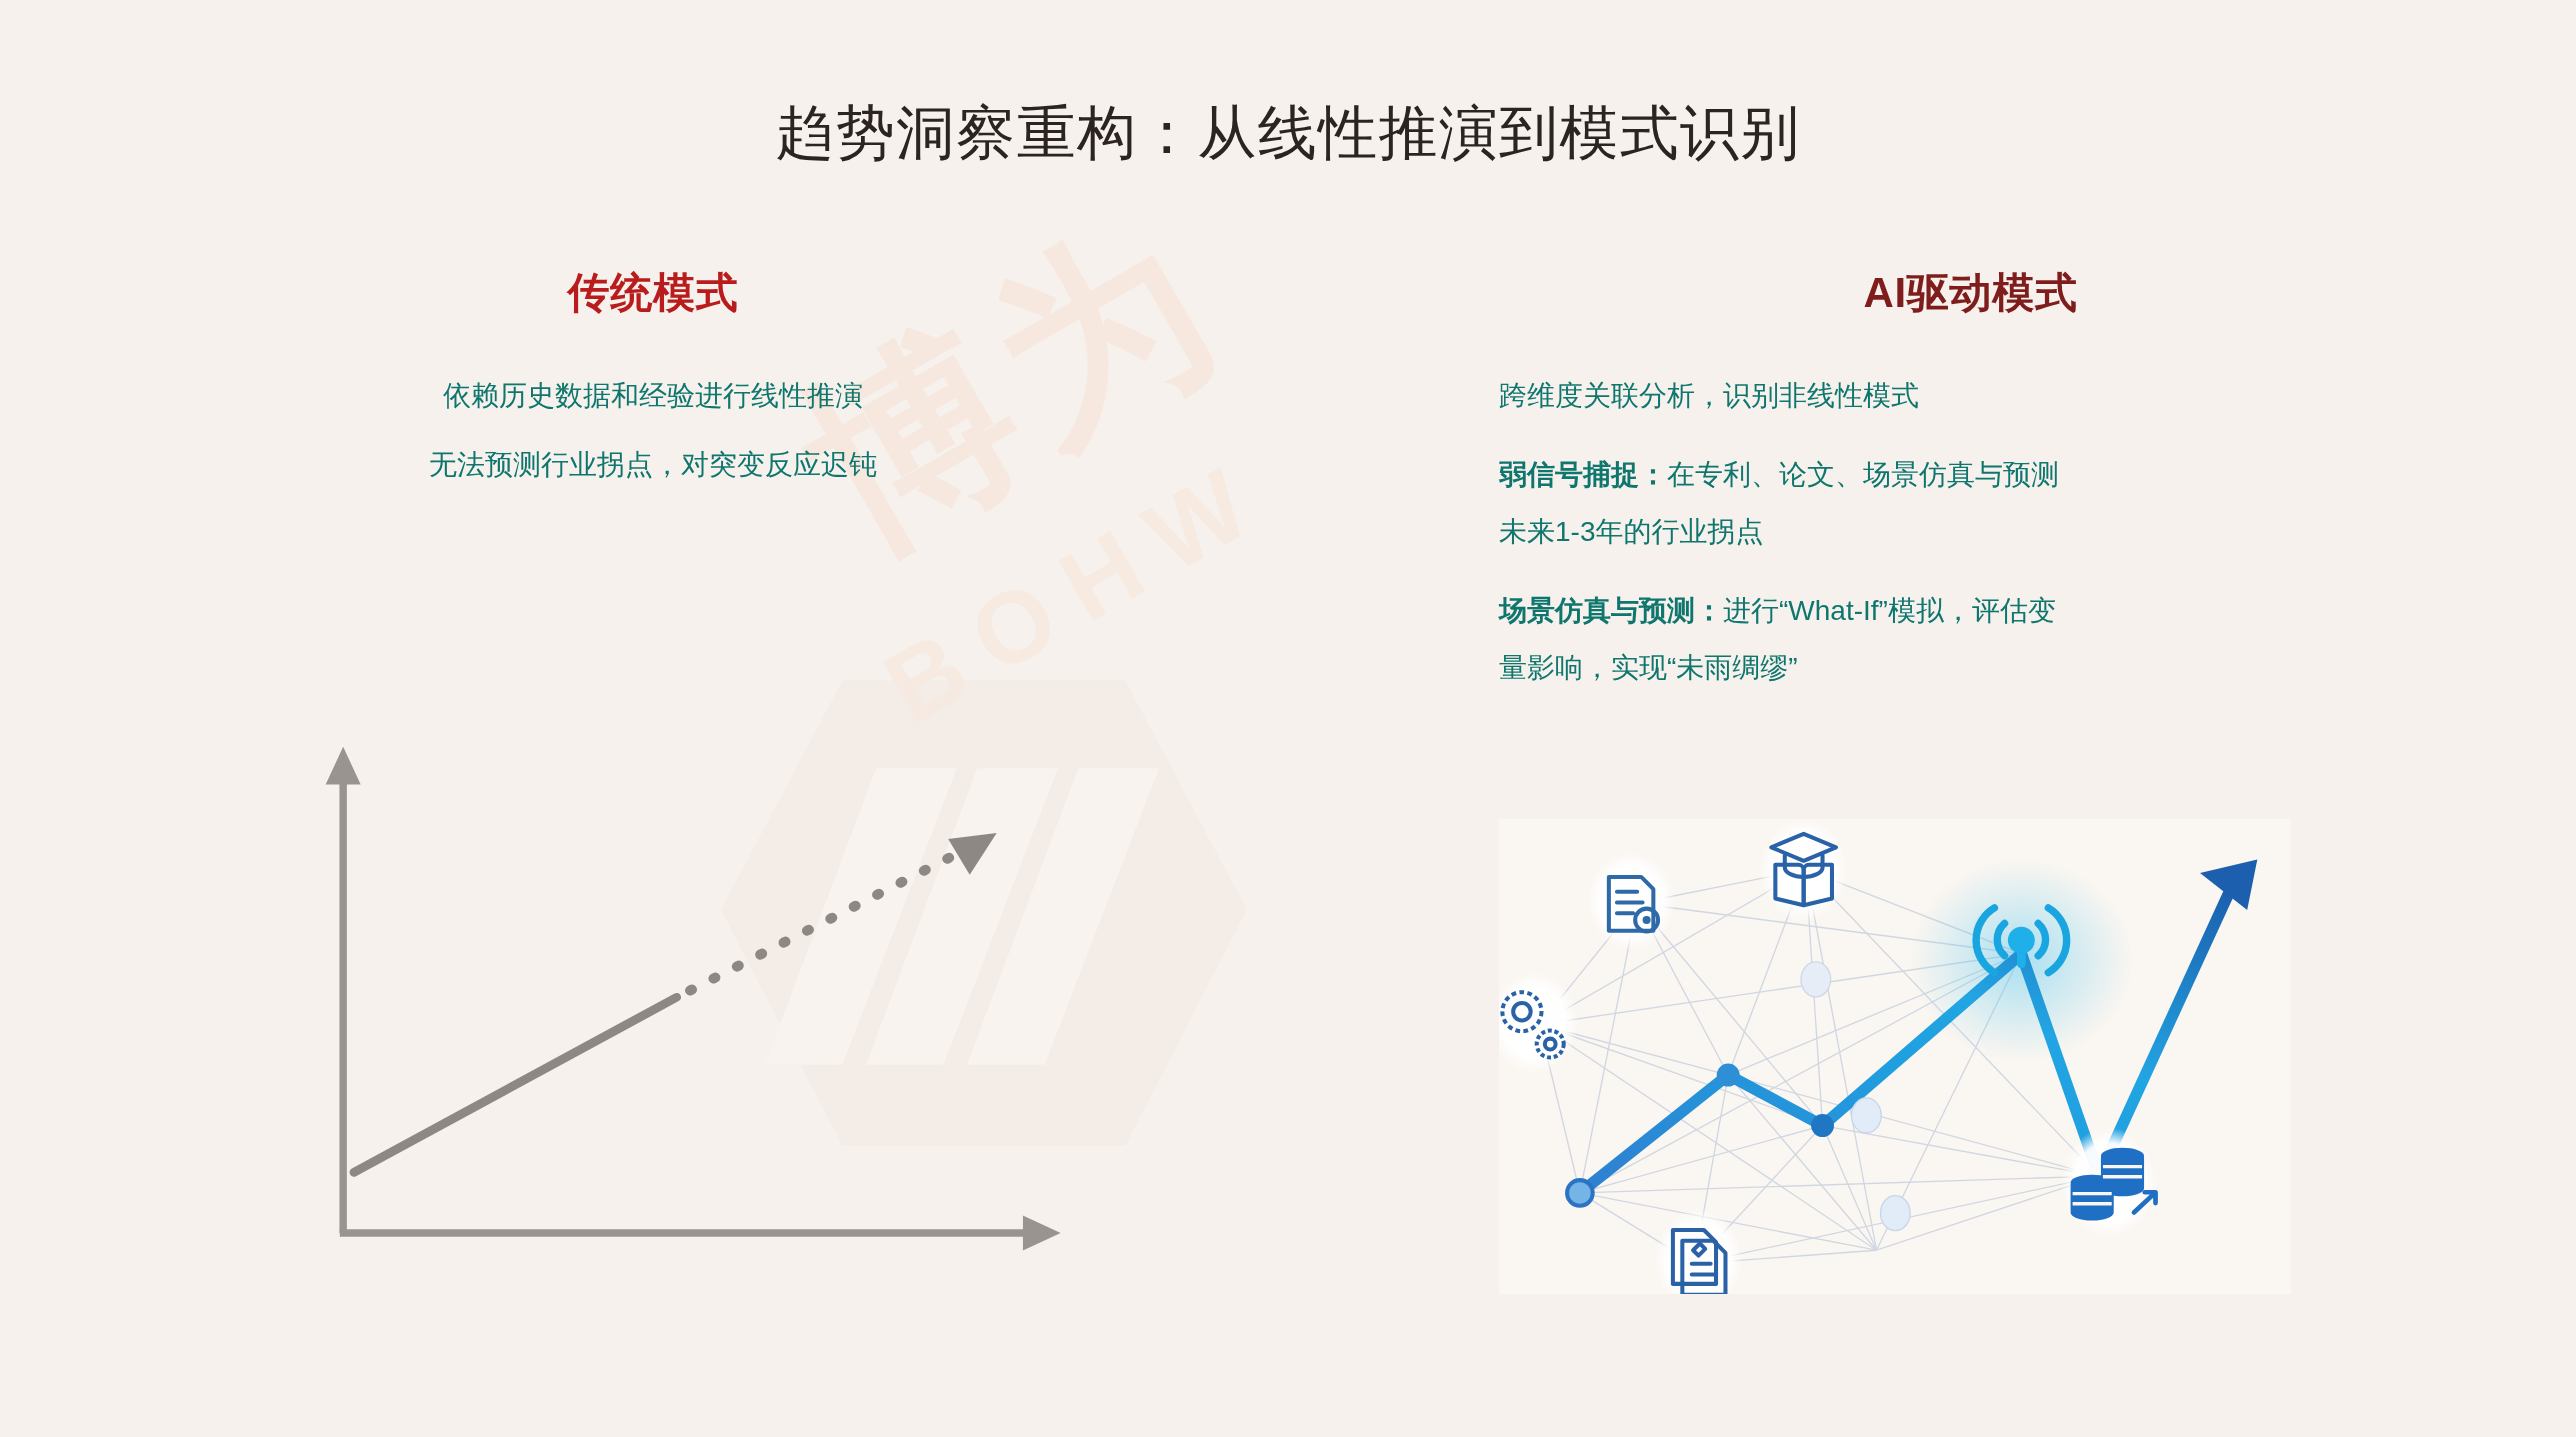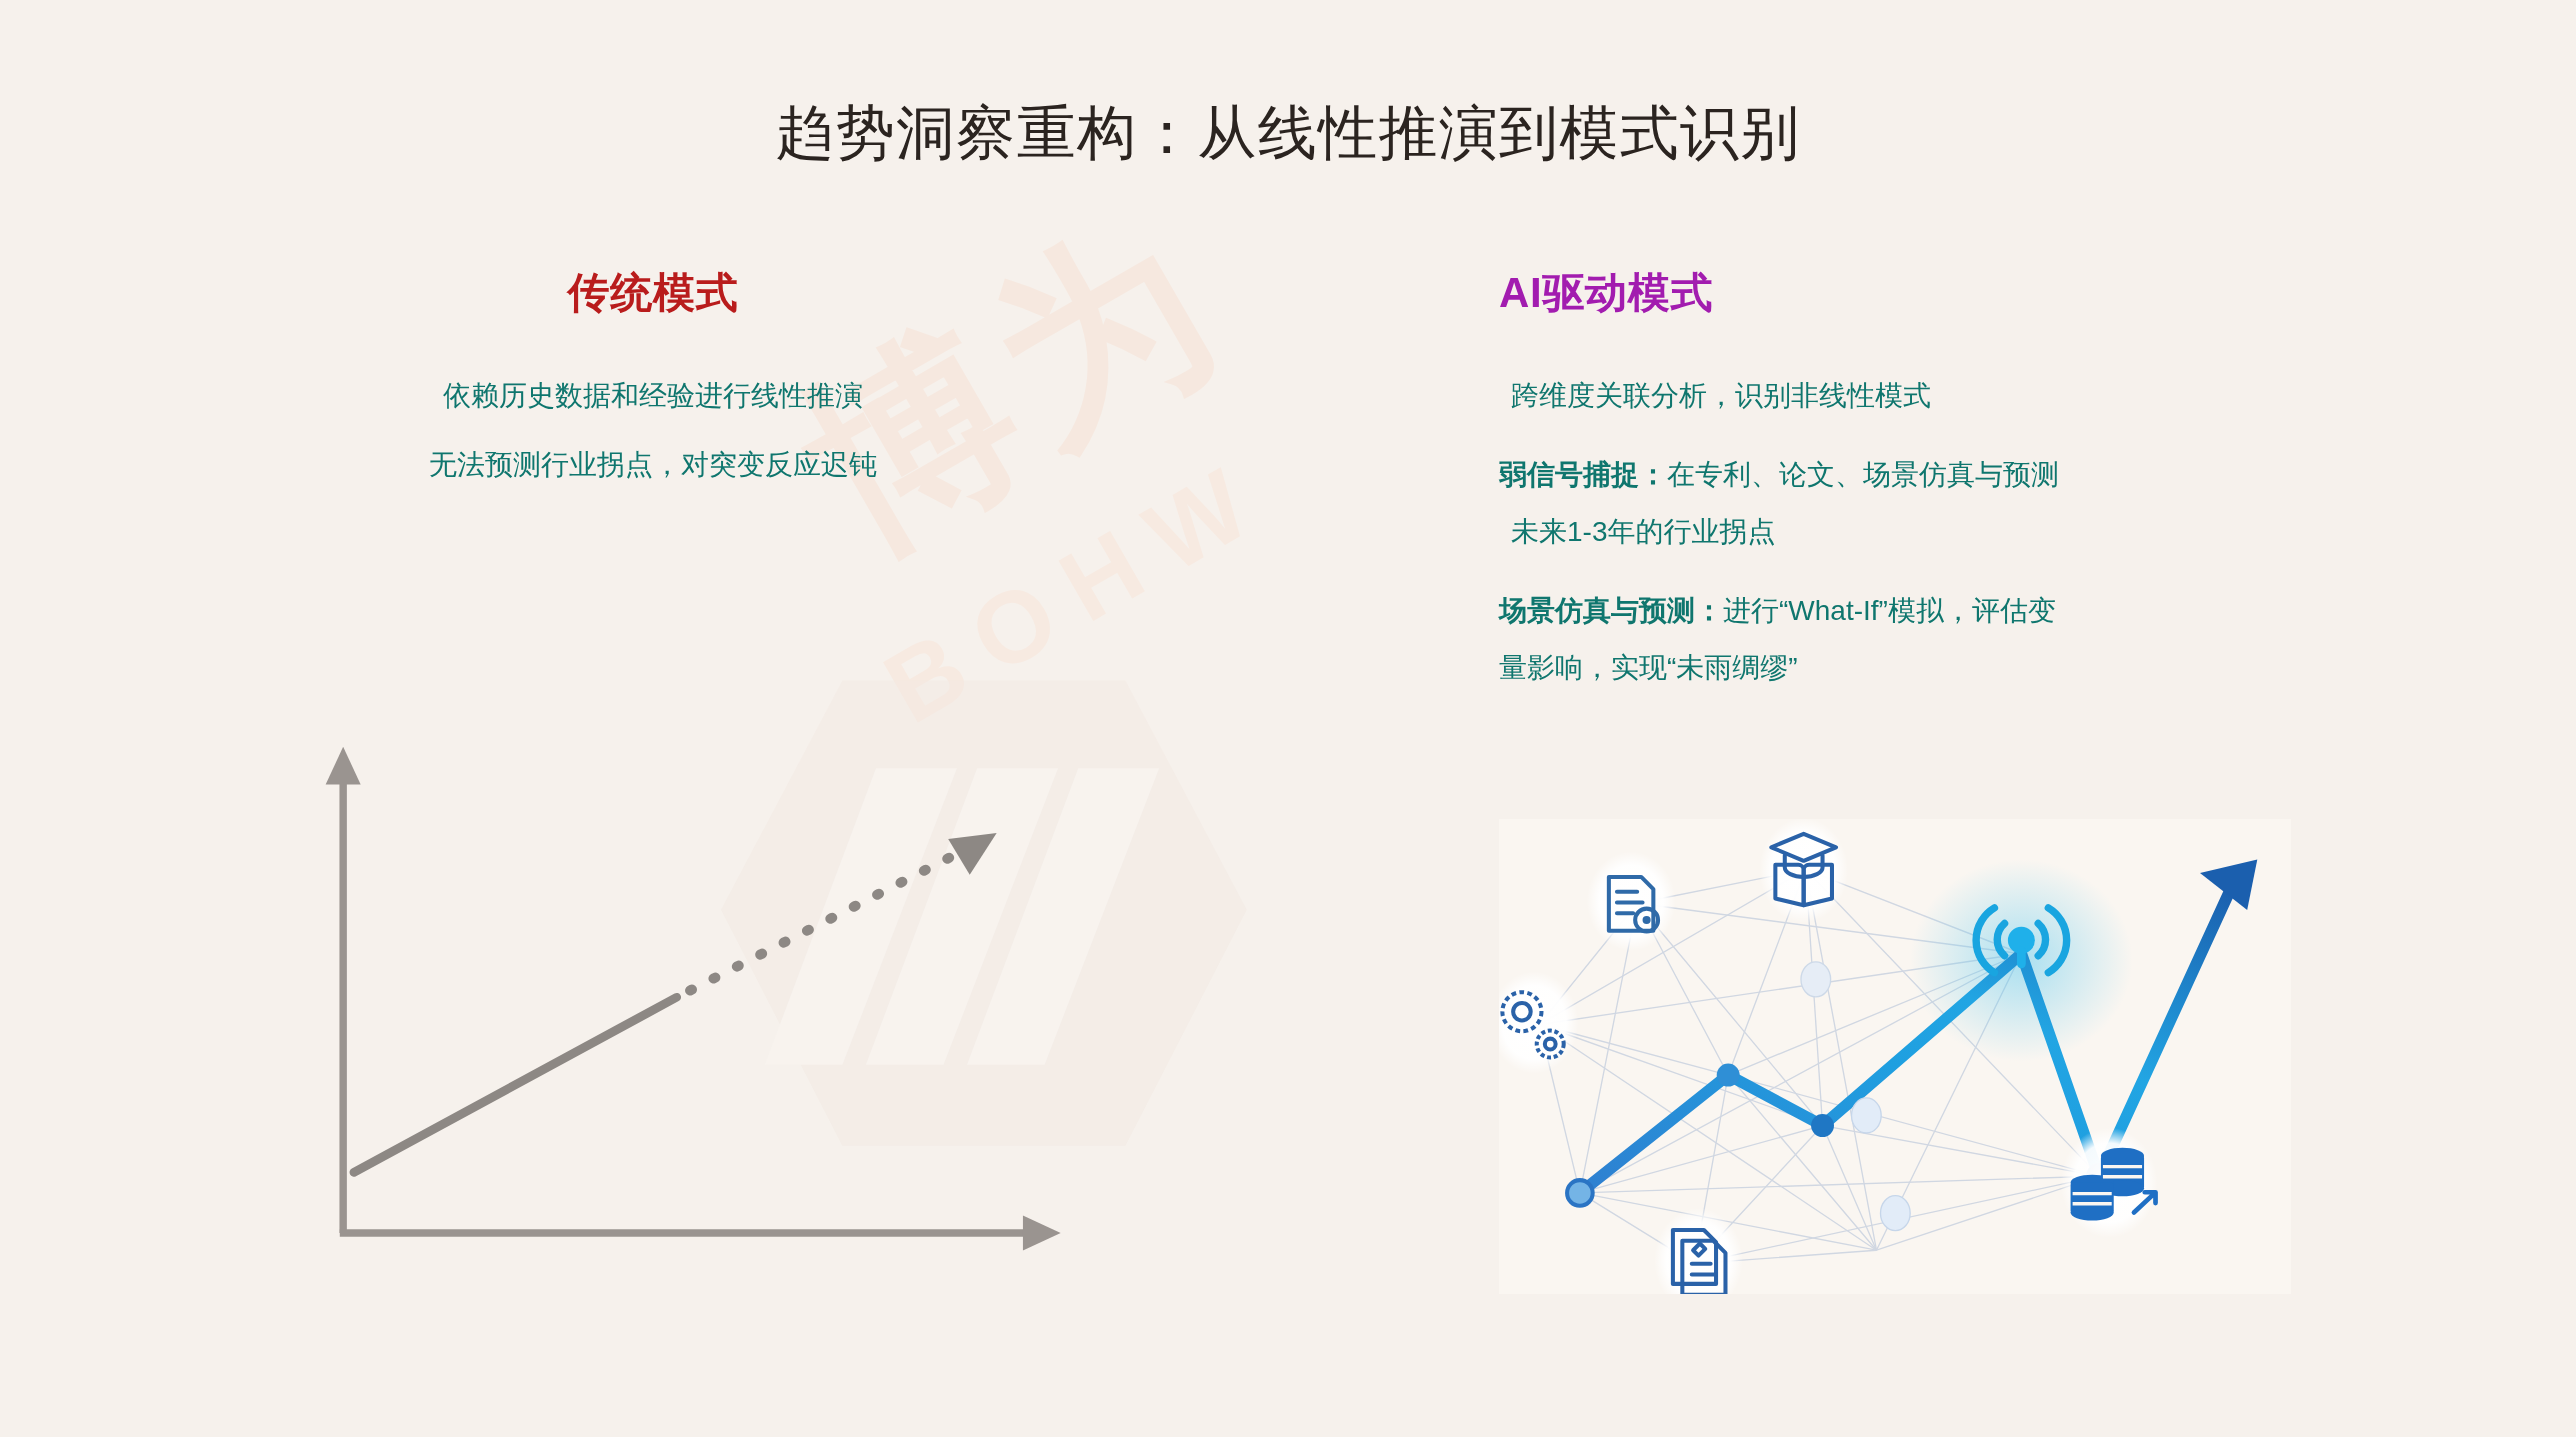--- a/index.html
+++ b/index.html
@@ -76,33 +76,33 @@
   .col-right { left: 1499px; width: 943px; }
 
   .col-heading {
     font-size: 42px;
     font-weight: 700;
     letter-spacing: 0.7px;
     line-height: 1.1;
     margin: 0 0 62px 0;
   }
   .col-left .col-heading  { color: #b91c1c; text-align: center; }
-  .col-right .col-heading { color: #a21caf; }
+  .col-right .col-heading { color: #7f1d1d; text-align: center; }
 
   .body-line {
     font-size: 28px;
     color: #0f766e;
     line-height: 1.32;
     margin: 0 0 32px 0;
     white-space: nowrap;
   }
   .col-left .body-line { text-align: center; }
   .col-right .body-line { text-align: left; }
   .body-line.tight { margin-bottom: 20px; }
-  .body-line.gap   { margin-bottom: 42px; margin-left: 12px; }
+  .body-line.gap   { margin-bottom: 42px; }
   .body-line b { font-weight: 700; }
 
   
   .illus-left {
     position: absolute;
     left: 296px; top: 701px;
     width: 795px; height: 606px;
     z-index: 4;
   }
   .illus-right {

